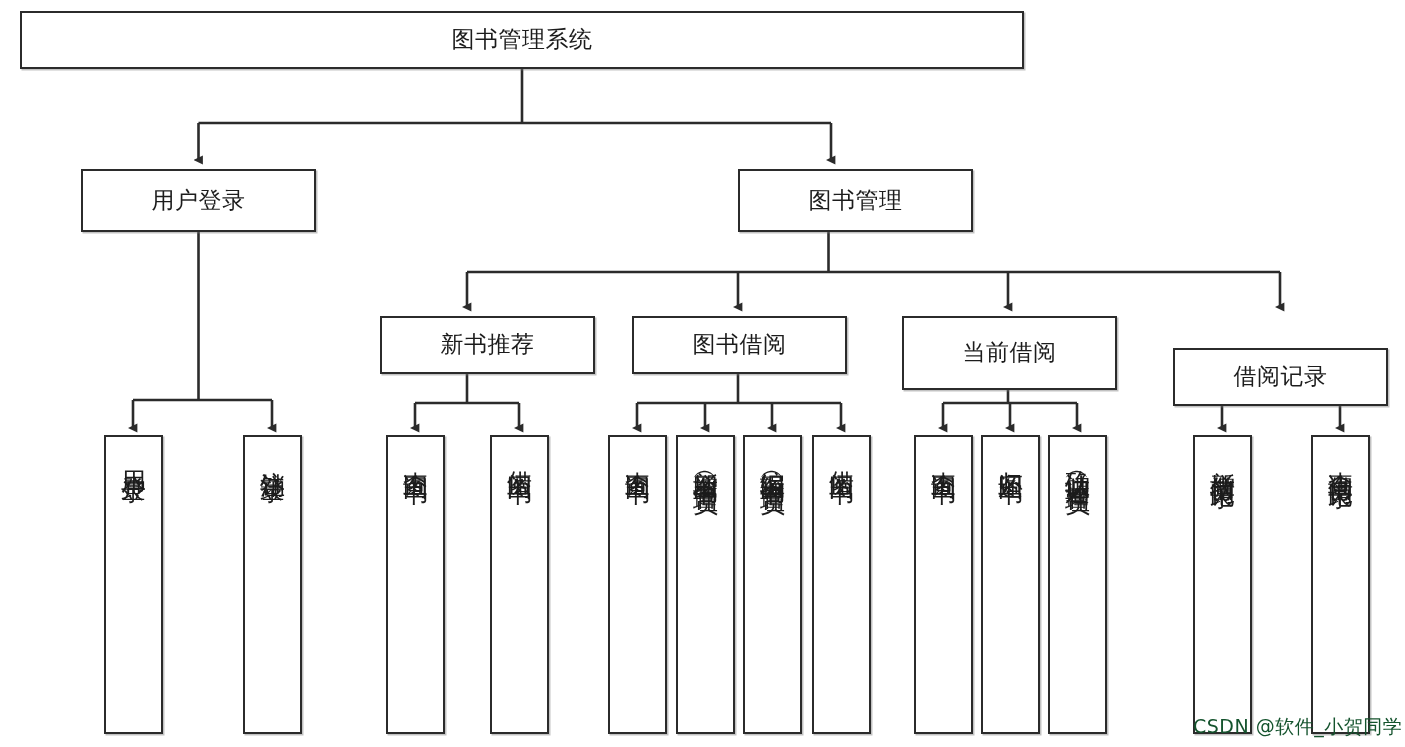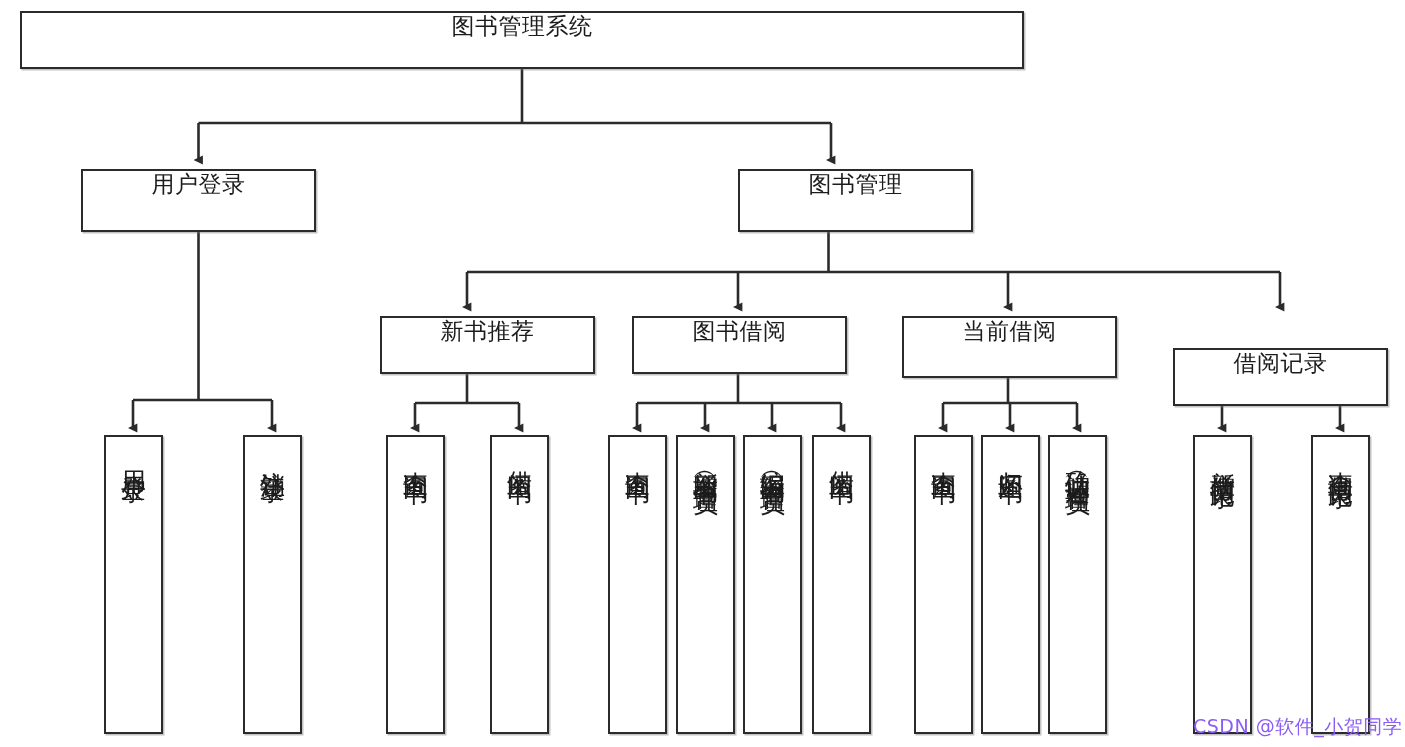--- a/index.html
+++ b/index.html
@@ -24,21 +24,21 @@
     width: 1405px;
     height: 747px;
     pointer-events: none;
   }
   .node {
     position: absolute;
     box-sizing: border-box;
     border: 2.5px solid #2b2b2b;
     background: #ffffff;
     display: flex;
-    align-items: flex-start;
+    align-items: center;
     justify-content: center;
     box-shadow: 1.5px 1.5px 0 rgba(120,120,120,0.45);
   }
   .node .lbl {
     color: #1c1c1c;
     line-height: 1.18;
     letter-spacing: 0.5px;
     white-space: nowrap;
   }
   .node.horizontal .lbl {
@@ -54,21 +54,21 @@
     text-orientation: upright;
     font-size: 25px;
     letter-spacing: 3px;
     line-height: 1;
   }
   #watermark {
     position: absolute;
     left: 1193px;
     top: 714px;
     font-size: 19px;
-    color: #8b5cf6;
+    color: #14532d;
     white-space: nowrap;
     letter-spacing: 0.5px;
   }
 </style>
 </head>
 <body>
 
 <div id="canvas">
 
   <svg class="connectors" viewBox="0 0 1405 747" xmlns="http://www.w3.org/2000/svg">
@@ -134,21 +134,21 @@
   </div>
 
   <div class="node horizontal" style="left:380px; top:316px; width:215px; height:58px;">
     <span class="lbl">新书推荐</span>
   </div>
 
   <div class="node horizontal" style="left:632px; top:316px; width:215px; height:58px;">
     <span class="lbl">图书借阅</span>
   </div>
 
-  <div class="node horizontal" style="left:902px; top:316px; width:215px; height:62px;">
+  <div class="node horizontal" style="left:902px; top:316px; width:215px; height:74px;">
     <span class="lbl">当前借阅</span>
   </div>
 
   <div class="node horizontal" style="left:1173px; top:316px; width:215px; height:58px;margin-top:32px;">
     <span class="lbl">借阅记录</span>
   </div>
 
   <div class="node vertical" style="left:104px; top:435px; width:59px; height:299px;">
     <span class="lbl">用户登录</span>
   </div>

